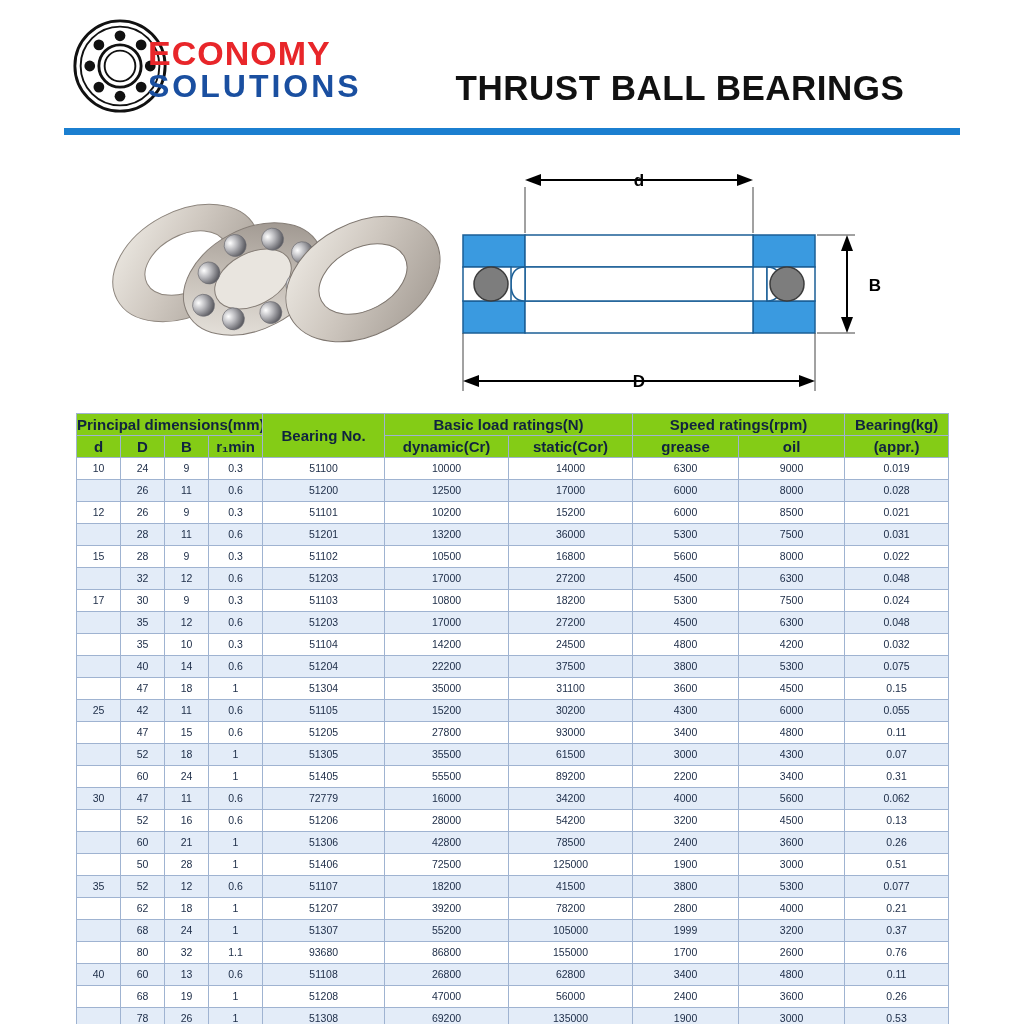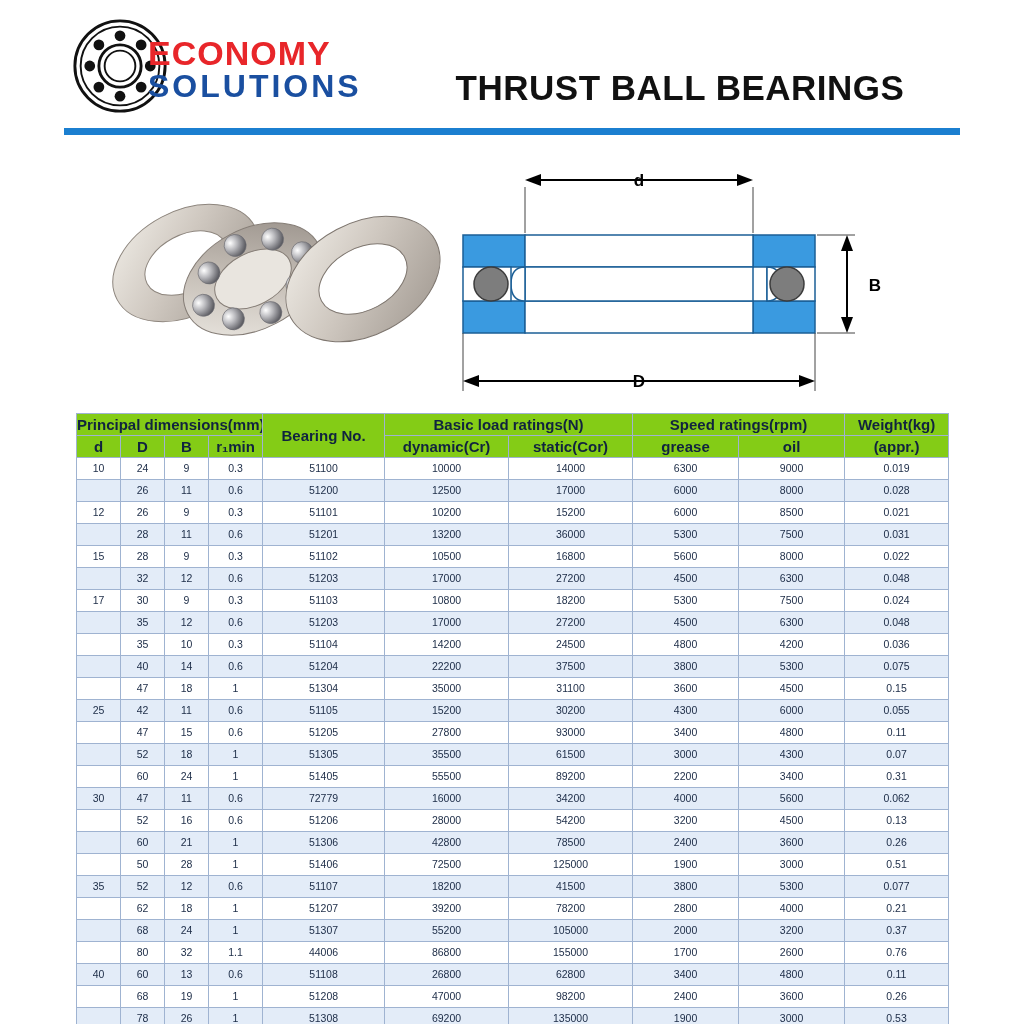--- a/index.html
+++ b/index.html
@@ -290,21 +290,21 @@
         <col class="col-gre">
           <col class="col-oil">
           <col class="col-w">
       </colgroup>
       <thead>
         <tr>
           <th colspan="4">Principal dimensions(mm)</th>
           <th rowspan="2">Bearing No.</th>
           <th colspan="2">Basic load ratings(N)</th>
           <th colspan="2">Speed ratings(rpm)</th>
-          <th>Weight(kg)</th>
+          <th>Bearing(kg)</th>
         </tr>
         <tr>
           <th>d</th>
           <th>D</th>
           <th>B</th>
           <th>r₁min</th>
           <th>dynamic(Cr)</th>
           <th>static(Cor)</th>
           <th>grease</th>
           <th>oil</th>
@@ -411,21 +411,21 @@
           <tr class="odd">
             <td></td>
             <td>35</td>
             <td>10</td>
             <td>0.3</td>
             <td>51104</td>
             <td>14200</td>
             <td>24500</td>
             <td>4800</td>
             <td>4200</td>
-            <td>0.036</td>
+            <td>0.032</td>
           </tr>
           <tr class="even">
             <td></td>
             <td>40</td>
             <td>14</td>
             <td>0.6</td>
             <td>51204</td>
             <td>22200</td>
             <td>37500</td>
             <td>3800</td>
@@ -565,30 +565,30 @@
             <td>0.21</td>
           </tr>
           <tr class="even">
             <td></td>
             <td>68</td>
             <td>24</td>
             <td>1</td>
             <td>51307</td>
             <td>55200</td>
             <td>105000</td>
-            <td>2000</td>
+            <td>1999</td>
             <td>3200</td>
             <td>0.37</td>
           </tr>
           <tr class="odd">
             <td></td>
             <td>80</td>
             <td>32</td>
             <td>1.1</td>
-            <td>44006</td>
+            <td>93680</td>
             <td>86800</td>
             <td>155000</td>
             <td>1700</td>
             <td>2600</td>
             <td>0.76</td>
           </tr>
           <tr class="even">
             <td>40</td>
             <td>60</td>
             <td>13</td>
@@ -600,21 +600,21 @@
             <td>4800</td>
             <td>0.11</td>
           </tr>
           <tr class="odd">
             <td></td>
             <td>68</td>
             <td>19</td>
             <td>1</td>
             <td>51208</td>
             <td>47000</td>
-            <td>98200</td>
+            <td>56000</td>
             <td>2400</td>
             <td>3600</td>
             <td>0.26</td>
           </tr>
           <tr class="even">
             <td></td>
             <td>78</td>
             <td>26</td>
             <td>1</td>
             <td>51308</td>

